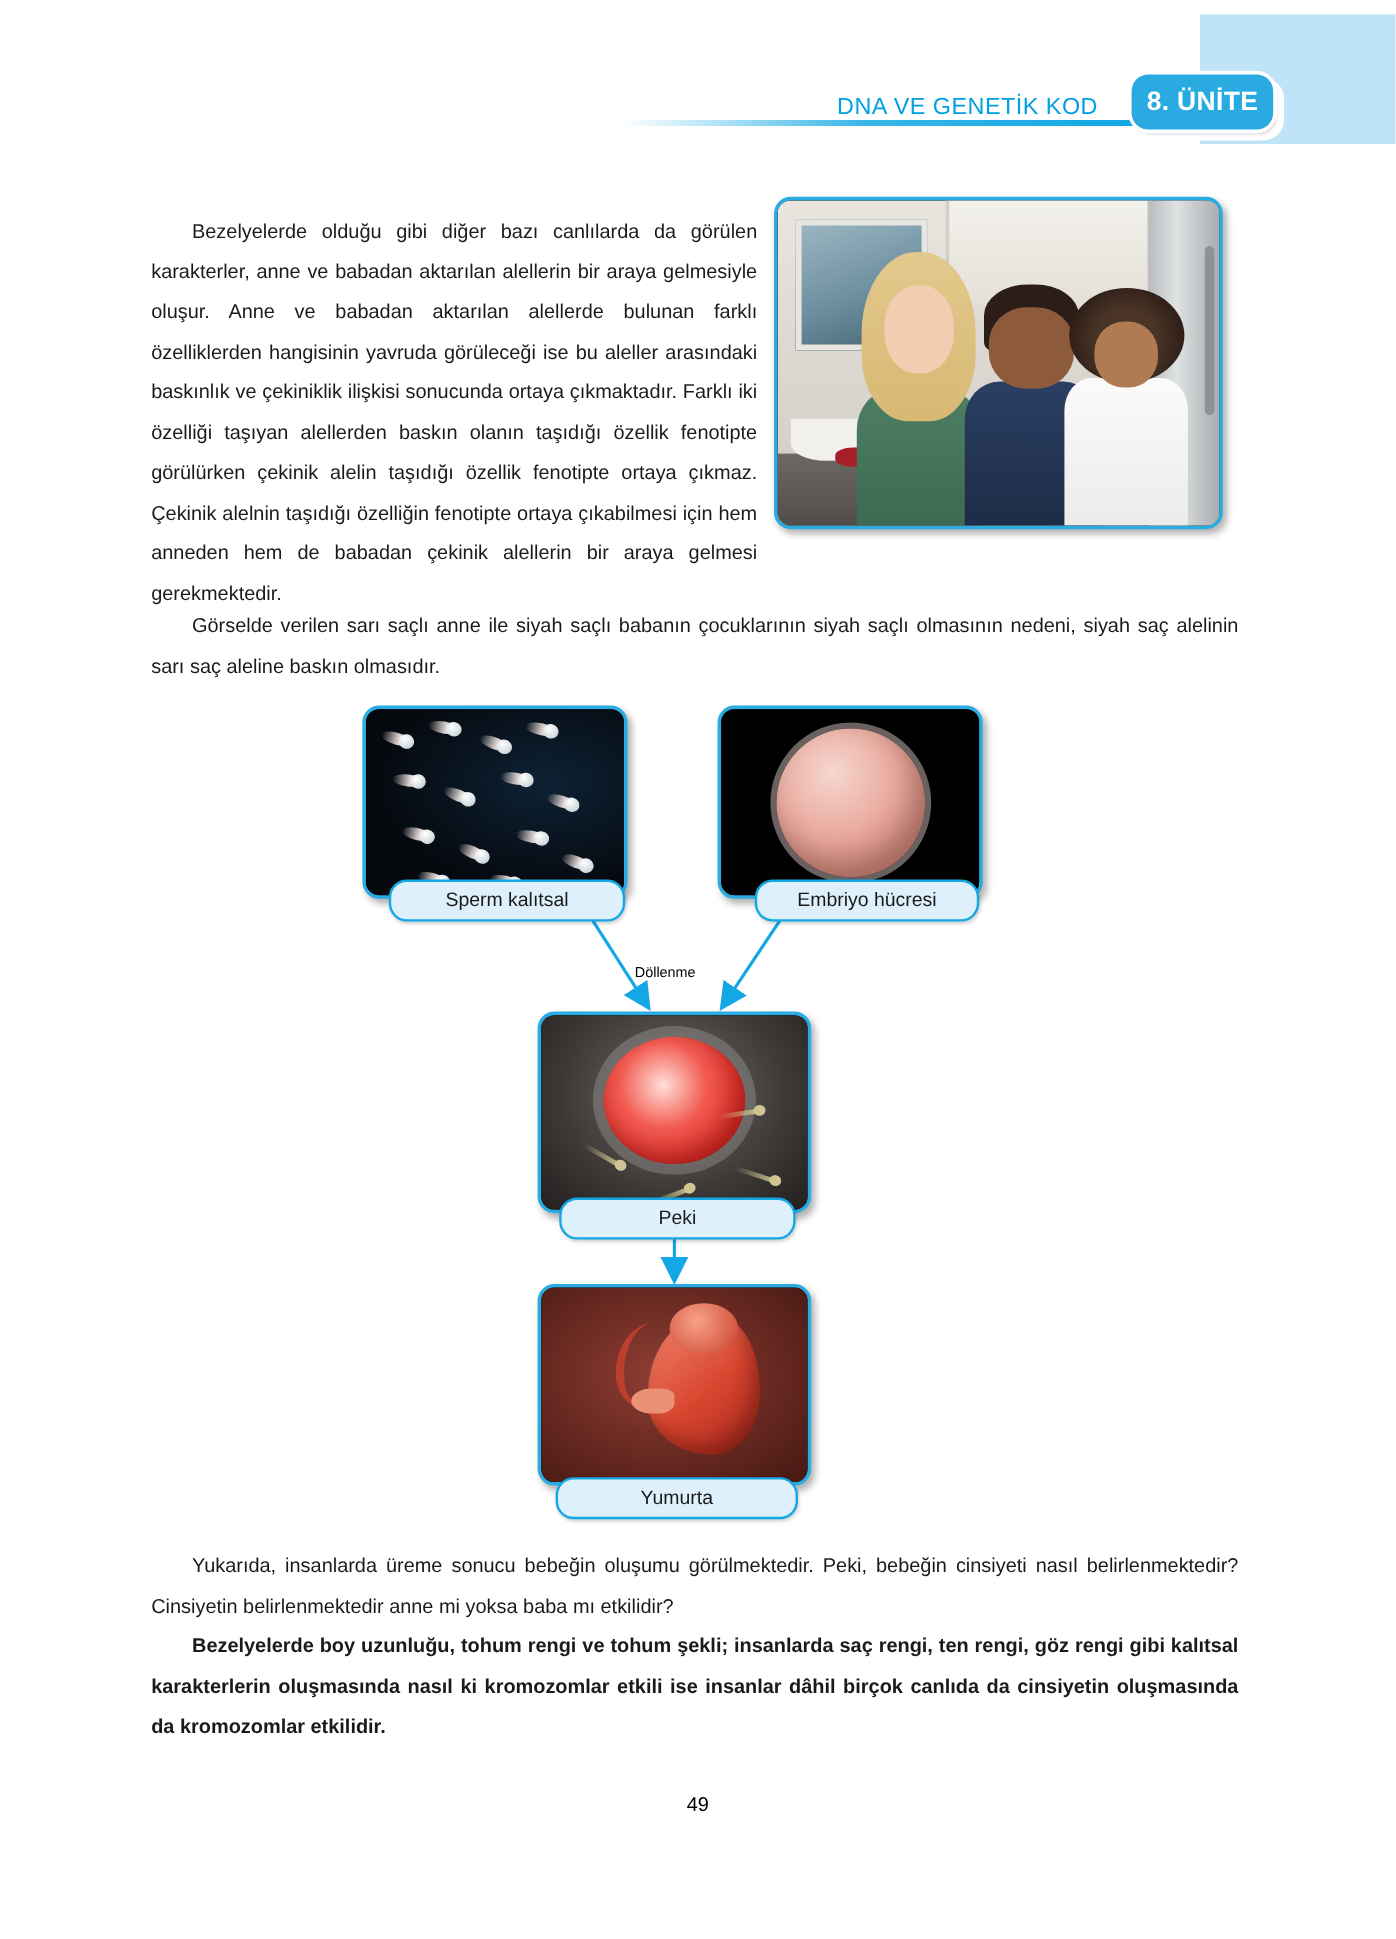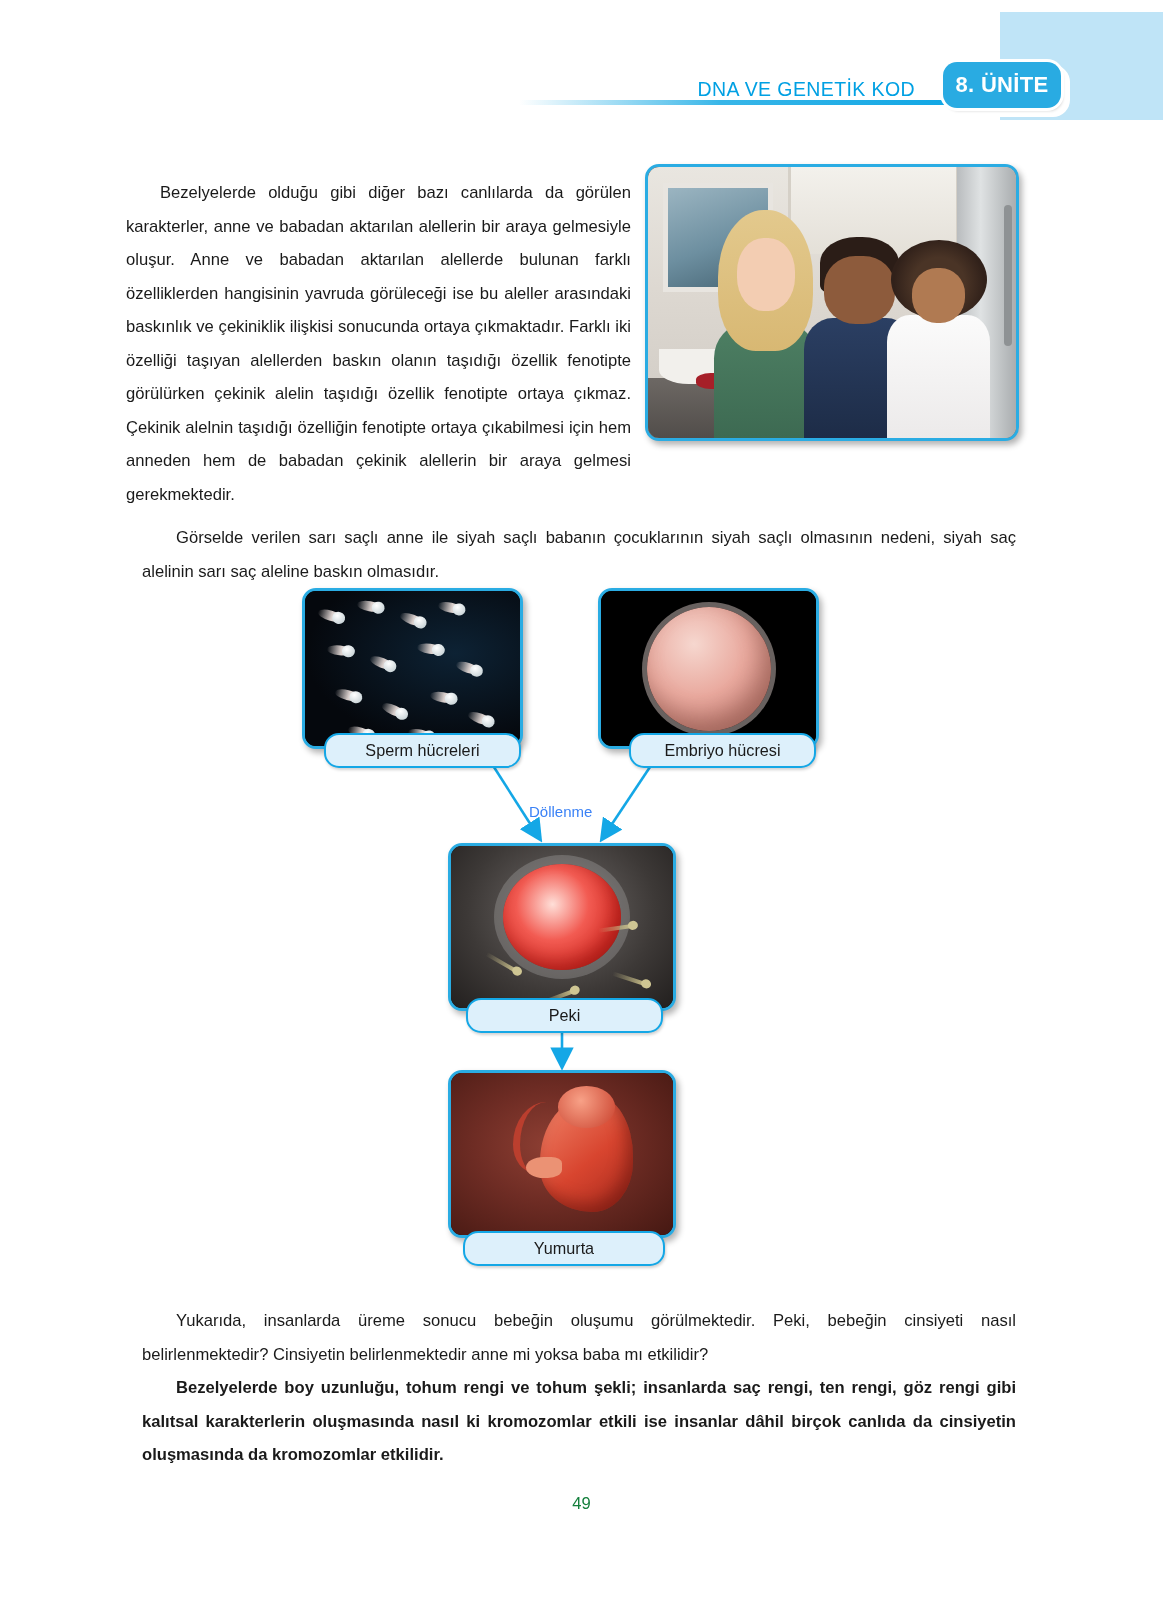--- a/index.html
+++ b/index.html
@@ -48,21 +48,21 @@
     font-size:16.6px;line-height:33.5px;text-align:justify;
     text-justify:inter-word;
     margin-top:24px;
   }
   .col-text p{margin:0;text-indent:34px;}
 
   .para{
     position:absolute;left:126px;width:906px;
     font-size:16.6px;line-height:33.5px;text-align:justify;
   }
-  .para p{margin:16px;text-indent:34px;}
+  .para p{margin:0;text-indent:34px;}
   .para-2{top:505px;}
   .para-3{top:1288px;}
   .para-4{top:1355px;font-weight:bold;}
 
   
   .photo{
     position:absolute;border:3px solid #2aace3;border-radius:14px;
     overflow:hidden;box-shadow:3px 4px 6px rgba(0,0,0,.30);
     background:#000;
   }
@@ -166,31 +166,31 @@
     display:flex;align-items:center;justify-content:center;
     font-size:16.2px;color:#1a1a1a;white-space:nowrap;
     box-shadow:1px 2px 3px rgba(0,0,0,.18);
   }
   .lbl-sperm{left:324px;top:733px;width:193px;}
   .lbl-egg{left:629px;top:733px;width:183px;}
   .lbl-zigot{left:466px;top:998px;width:193px;}
   .lbl-embriyo{left:463px;top:1231px;width:198px;}
 
   .step-text{
-    position:absolute;font-size:15px;color:#3b82f6;white-space:nowrap;
+    position:absolute;font-size:12px;color:#000000;white-space:nowrap;
   }
   .step-dollenme{left:529px;top:803px;}
 
   .arrows{position:absolute;left:0;top:0;width:1163px;height:1616px;
     pointer-events:none;}
 
   
   .page-number{
     position:absolute;left:0;top:1494px;width:1163px;text-align:center;
-    font-size:16.6px;color:#15803d;
+    font-size:16.6px;color:#000000;
   }
 </style>
 </head>
 <body>
 
 <div class="header">
   <div class="corner-block"></div>
   <div class="header-rule"></div>
   <div class="header-title">DNA VE GENETİK KOD</div>
   <div class="unit-badge-wrap">
@@ -282,21 +282,21 @@
     </marker>
   </defs>
 
   <line x1="492" y1="764" x2="538" y2="836" stroke="#14a7e6" stroke-width="2.6" marker-end="url(#ah)"></line>
 
   <line x1="652" y1="764" x2="604" y2="836" stroke="#14a7e6" stroke-width="2.6" marker-end="url(#ah)"></line>
 
   <line x1="562" y1="1030" x2="562" y2="1063" stroke="#14a7e6" stroke-width="2.6" marker-end="url(#ah)"></line>
 </svg>
 
-<div class="lbl lbl-sperm">Sperm hücreleri</div>
+<div class="lbl lbl-sperm">Sperm kalıtsal</div>
 <div class="lbl lbl-egg">Embriyo hücresi</div>
 <div class="step-text step-dollenme">Döllenme</div>
 <div class="lbl lbl-zigot">Peki</div>
 <div class="lbl lbl-embriyo">Yumurta</div>
 
 <div class="para para-3">
   <p>Yukarıda, insanlarda üreme sonucu bebeğin oluşumu görülmektedir. Peki, bebeğin cinsiyeti nasıl belirlenmektedir? Cinsiyetin belirlenmektedir anne mi yoksa baba mı etkilidir?</p>
 </div>
 <div class="para para-4">
   <p>Bezelyelerde boy uzunluğu, tohum rengi ve tohum şekli; insanlarda saç rengi, ten rengi, göz rengi gibi kalıtsal karakterlerin oluşmasında nasıl ki kromozomlar etkili ise insanlar dâhil birçok canlıda da cinsiyetin oluşmasında da kromozomlar etkilidir.</p>

